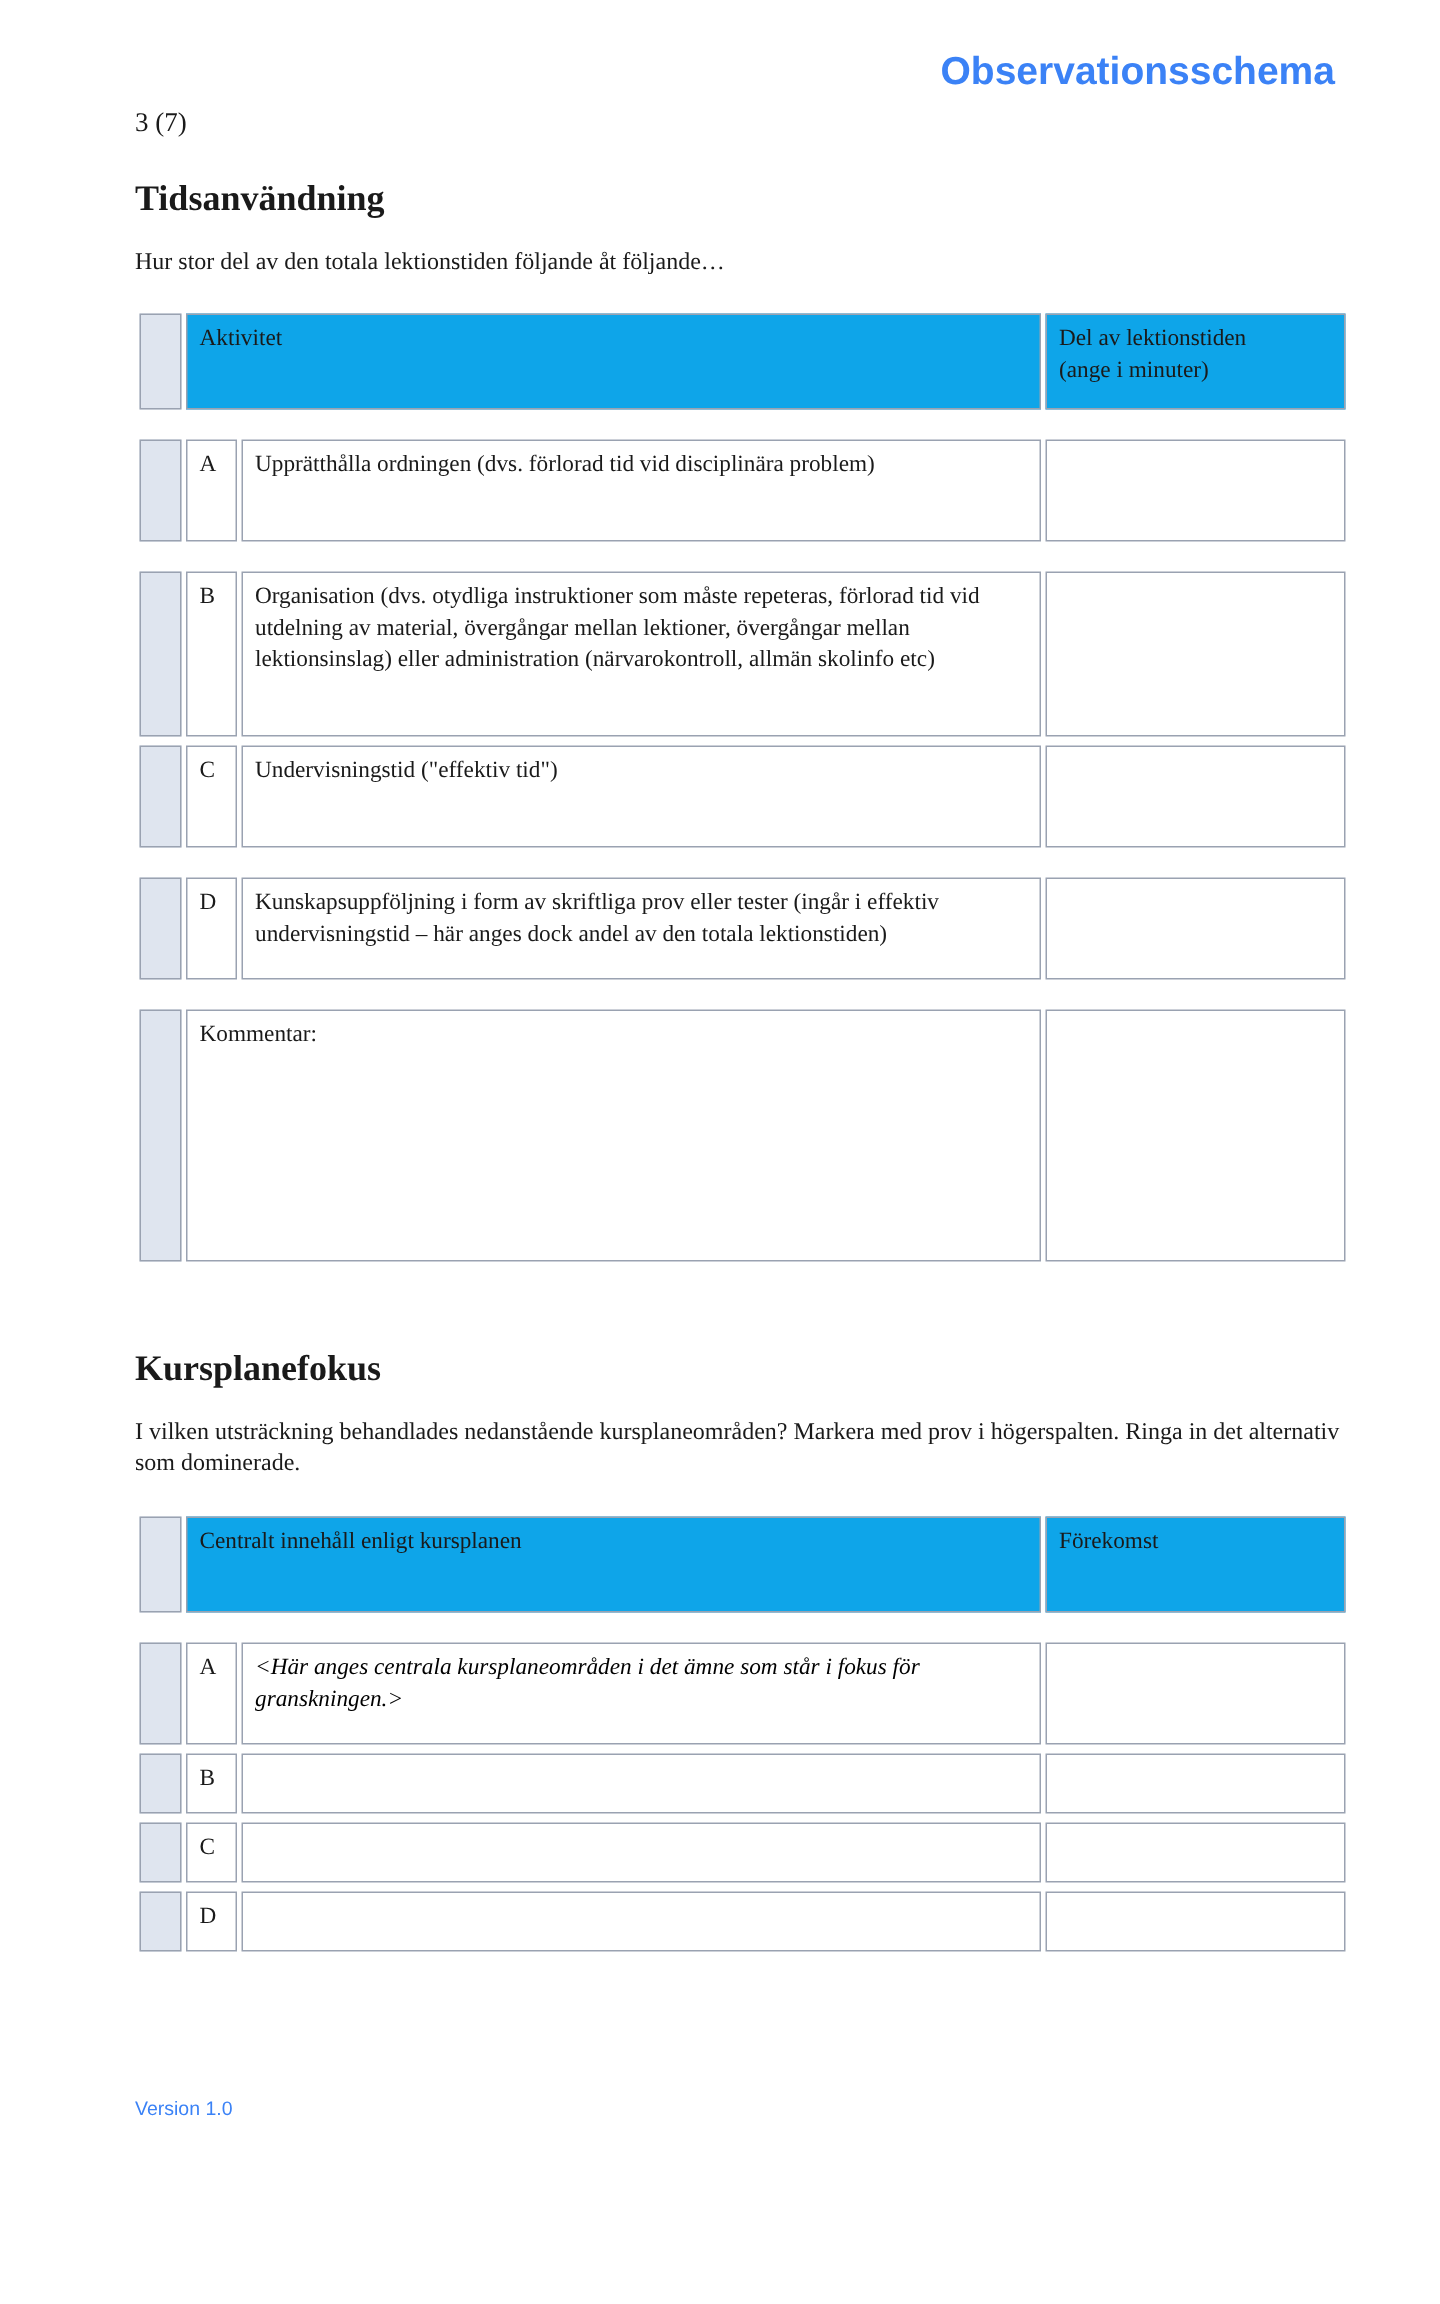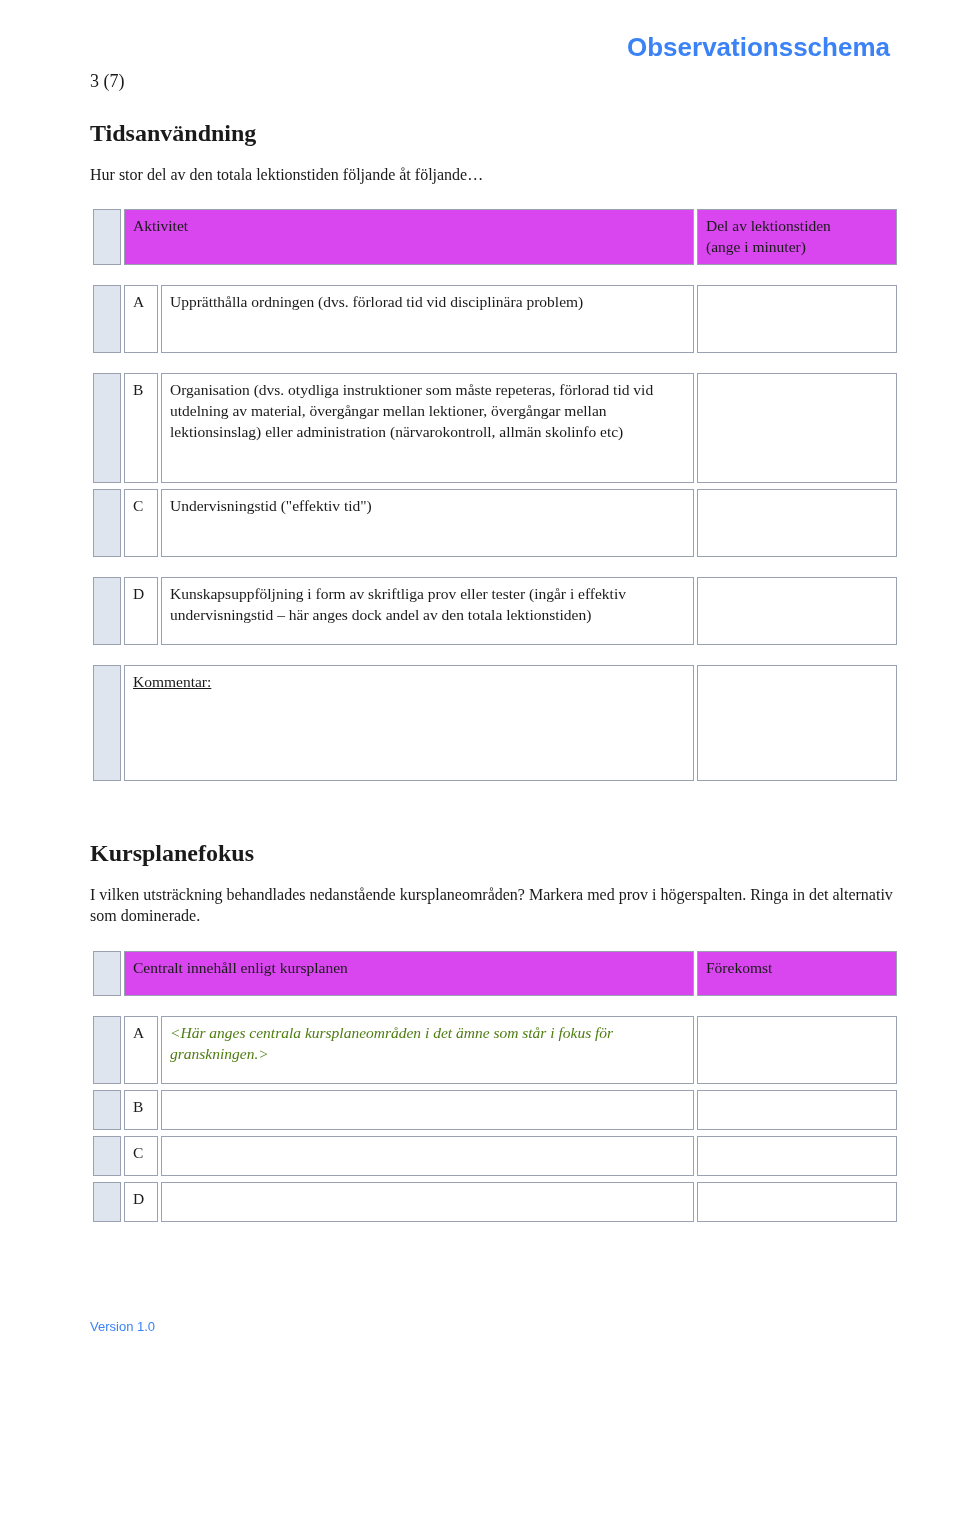--- a/index.html
+++ b/index.html
@@ -47,31 +47,31 @@
     padding: 6px 8px;
     vertical-align: top;
     font-size: 15.5px;
     text-align: left;
     font-weight: normal;
   }
   col.sel  { width: 28px; }
   col.lbl  { width: 34px; }
   col.val  { width: 200px; }
   .sel-cell  { background: #dfe5ef; }
-  .hdr-cell  { background: #d946ef; }
+  .hdr-cell  { background: #0ea5e9; }
   .lbl-cell  { background: #ffffff; text-align: center; width:34px; }
   .val-cell  { background: #ffffff; }
   .body-cell { background: #ffffff; margin-top: 30px; }
   .tall { height: 68px; }
-  .xtall { height: 116px; text-decoration: underline; }
-  .mid { height: 45px; }
+  .xtall { height: 168px; }
+  .mid { height: 64px; }
   .short { height: 40px; }
   .placeholder {
     font-style: italic;
-    color: #4d7c0f;
+    color: #000000;
   }
   .footer {
     font-family: Arial, Helvetica, sans-serif;
     font-size: 13px;
     color: #3b82f6;
     margin-top: 90px;
   }
 </style>
 </head>
 <body>

